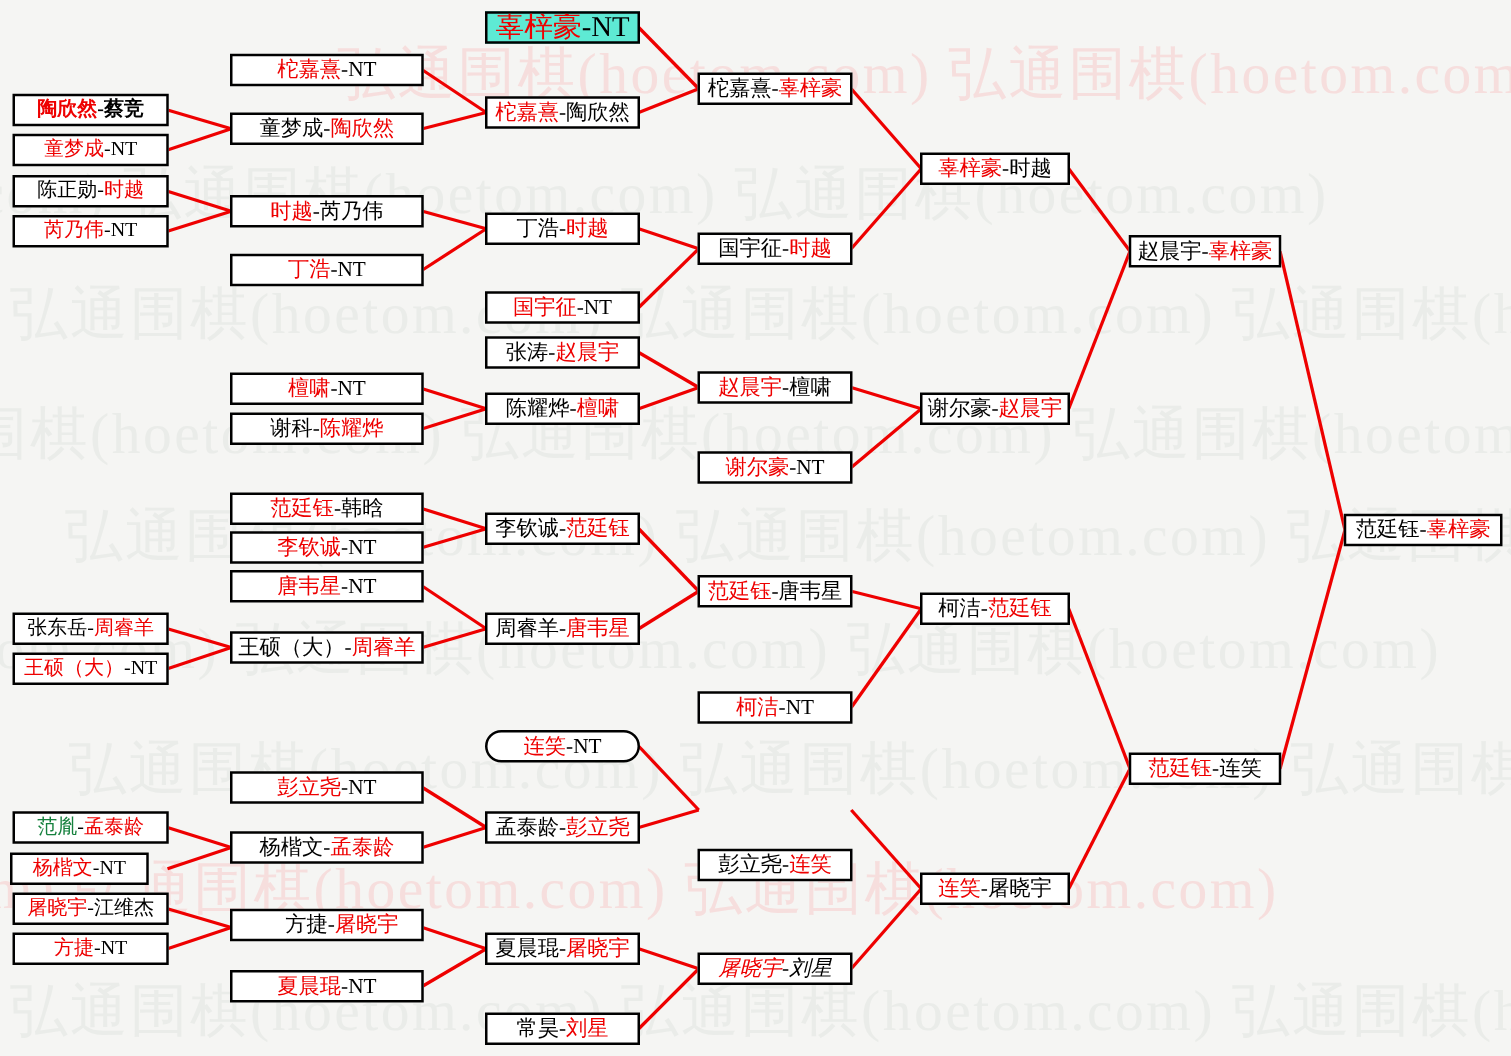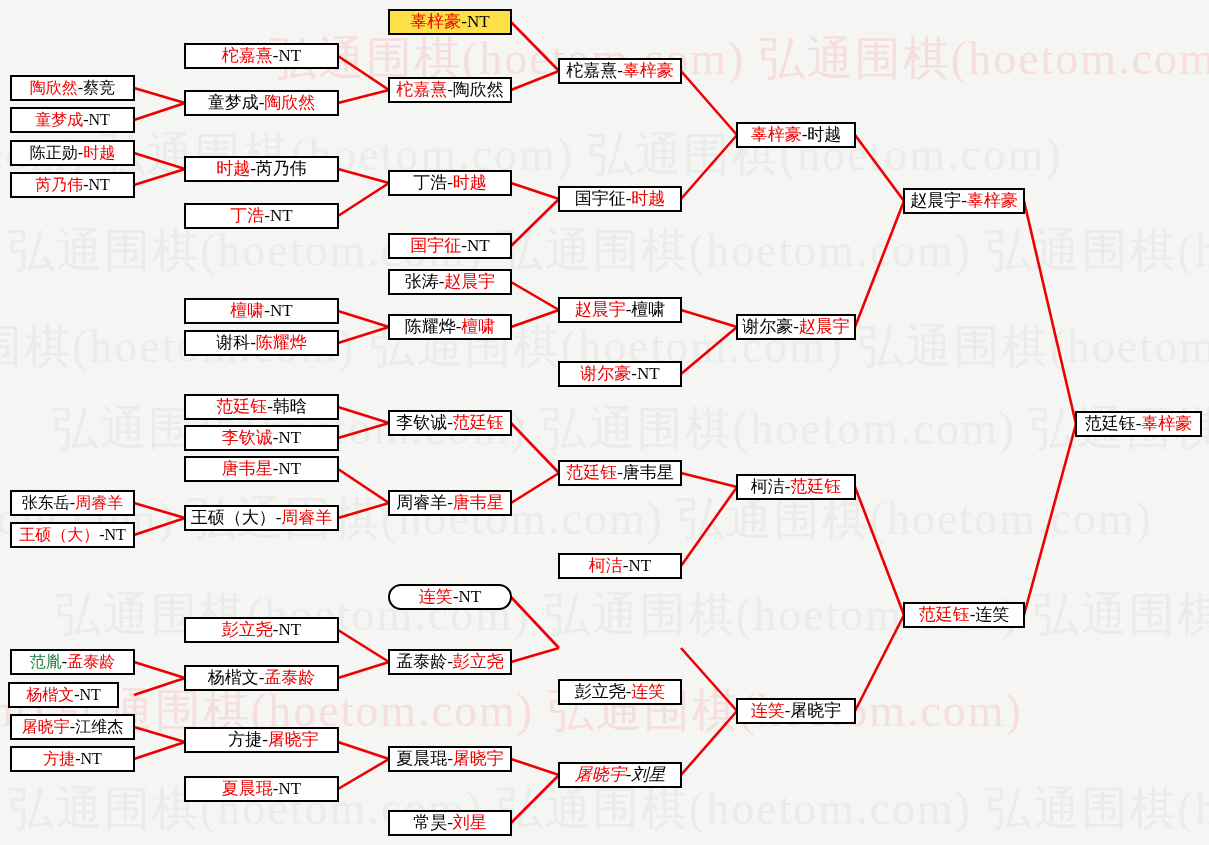--- a/index.html
+++ b/index.html
@@ -98,21 +98,21 @@
       <line x1="681" y1="648" x2="737" y2="711" stroke="#ee0000" stroke-width="2.6"></line>
       <line x1="681" y1="775" x2="737" y2="711" stroke="#ee0000" stroke-width="2.6"></line>
       <line x1="855" y1="135" x2="904" y2="201" stroke="#ee0000" stroke-width="2.6"></line>
       <line x1="855" y1="327" x2="904" y2="201" stroke="#ee0000" stroke-width="2.6"></line>
       <line x1="855" y1="487" x2="904" y2="615" stroke="#ee0000" stroke-width="2.6"></line>
       <line x1="855" y1="711" x2="904" y2="615" stroke="#ee0000" stroke-width="2.6"></line>
       <line x1="1024" y1="201" x2="1076" y2="424" stroke="#ee0000" stroke-width="2.6"></line>
       <line x1="1024" y1="615" x2="1076" y2="424" stroke="#ee0000" stroke-width="2.6"></line>
     </svg>
   <div id="nodes">
-      <div class="match-box" style="left: 10px; top: 75px; width: 125px; border-color: rgb(0, 0, 0); background: rgb(255, 255, 255); font-size: 16px;"><span style="color: rgb(238, 0, 0);">陶欣然</span><span style="color: rgb(0, 0, 0);">-</span><span style="color: rgb(0, 0, 0);">蔡竞</span></div>
+      <div class="match-box" style="left: 10px; top: 75px; width: 125px; border-color: rgb(0, 0, 0); background: rgb(255, 255, 255); font-size: 16px; font-weight: bold;"><span style="color: rgb(238, 0, 0);">陶欣然</span><span style="color: rgb(0, 0, 0);">-</span><span style="color: rgb(0, 0, 0);">蔡竞</span></div>
       <div class="match-box" style="left: 10px; top: 107px; width: 125px; border-color: rgb(0, 0, 0); background: rgb(255, 255, 255); font-size: 16px;"><span style="color: rgb(238, 0, 0);">童梦成</span><span style="color: rgb(0, 0, 0);">-</span><span style="color: rgb(0, 0, 0);">NT</span></div>
       <div class="match-box" style="left: 10px; top: 140px; width: 125px; border-color: rgb(0, 0, 0); background: rgb(255, 255, 255); font-size: 16px;"><span style="color: rgb(0, 0, 0);">陈正勋</span><span style="color: rgb(0, 0, 0);">-</span><span style="color: rgb(238, 0, 0);">时越</span></div>
       <div class="match-box" style="left: 10px; top: 172px; width: 125px; border-color: rgb(0, 0, 0); background: rgb(255, 255, 255); font-size: 16px;"><span style="color: rgb(238, 0, 0);">芮乃伟</span><span style="color: rgb(0, 0, 0);">-</span><span style="color: rgb(0, 0, 0);">NT</span></div>
       <div class="match-box" style="left: 10px; top: 490px; width: 125px; border-color: rgb(0, 0, 0); background: rgb(255, 255, 255); font-size: 16px;"><span style="color: rgb(0, 0, 0);">张东岳</span><span style="color: rgb(0, 0, 0);">-</span><span style="color: rgb(238, 0, 0);">周睿羊</span></div>
       <div class="match-box" style="left: 10px; top: 522px; width: 125px; border-color: rgb(0, 0, 0); background: rgb(255, 255, 255); font-size: 16px;"><span style="color: rgb(238, 0, 0);">王硕（大）</span><span style="color: rgb(0, 0, 0);">-</span><span style="color: rgb(0, 0, 0);">NT</span></div>
       <div class="match-box" style="left: 10px; top: 649px; width: 125px; border-color: rgb(0, 0, 0); background: rgb(255, 255, 255); font-size: 16px;"><span style="color: #15803d;">范胤</span><span style="color: rgb(0, 0, 0);">-</span><span style="color: rgb(238, 0, 0);">孟泰龄</span></div>
       <div class="match-box" style="left: 8px; top: 682px; width: 111px; border-color: rgb(0, 0, 0); background: rgb(255, 255, 255); font-size: 16px;"><span style="color: rgb(238, 0, 0);">杨楷文</span><span style="color: rgb(0, 0, 0);">-</span><span style="color: rgb(0, 0, 0);">NT</span></div>
       <div class="match-box" style="left: 10px; top: 714px; width: 125px; border-color: rgb(0, 0, 0); background: rgb(255, 255, 255); font-size: 16px;"><span style="color: rgb(238, 0, 0);">屠晓宇</span><span style="color: rgb(0, 0, 0);">-</span><span style="color: rgb(0, 0, 0);">江维杰</span></div>
       <div class="match-box" style="left: 10px; top: 746px; width: 125px; border-color: rgb(0, 0, 0); background: rgb(255, 255, 255); font-size: 16px;"><span style="color: rgb(238, 0, 0);">方捷</span><span style="color: rgb(0, 0, 0);">-</span><span style="color: rgb(0, 0, 0);">NT</span></div>
       <div class="match-box" style="left: 184px; top: 43px; width: 155px; border-color: rgb(0, 0, 0); background: rgb(255, 255, 255); font-size: 17px;"><span style="color: rgb(238, 0, 0);">柁嘉熹</span><span style="color: rgb(0, 0, 0);">-</span><span style="color: rgb(0, 0, 0);">NT</span></div>
@@ -122,21 +122,21 @@
       <div class="match-box" style="left: 184px; top: 298px; width: 155px; border-color: rgb(0, 0, 0); background: rgb(255, 255, 255); font-size: 17px;"><span style="color: rgb(238, 0, 0);">檀啸</span><span style="color: rgb(0, 0, 0);">-</span><span style="color: rgb(0, 0, 0);">NT</span></div>
       <div class="match-box" style="left: 184px; top: 330px; width: 155px; border-color: rgb(0, 0, 0); background: rgb(255, 255, 255); font-size: 17px;"><span style="color: rgb(0, 0, 0);">谢科</span><span style="color: rgb(0, 0, 0);">-</span><span style="color: rgb(238, 0, 0);">陈耀烨</span></div>
       <div class="match-box" style="left: 184px; top: 394px; width: 155px; border-color: rgb(0, 0, 0); background: rgb(255, 255, 255); font-size: 17px;"><span style="color: rgb(238, 0, 0);">范廷钰</span><span style="color: rgb(0, 0, 0);">-</span><span style="color: rgb(0, 0, 0);">韩晗</span></div>
       <div class="match-box" style="left: 184px; top: 425px; width: 155px; border-color: rgb(0, 0, 0); background: rgb(255, 255, 255); font-size: 17px;"><span style="color: rgb(238, 0, 0);">李钦诚</span><span style="color: rgb(0, 0, 0);">-</span><span style="color: rgb(0, 0, 0);">NT</span></div>
       <div class="match-box" style="left: 184px; top: 456px; width: 155px; border-color: rgb(0, 0, 0); background: rgb(255, 255, 255); font-size: 17px;"><span style="color: rgb(238, 0, 0);">唐韦星</span><span style="color: rgb(0, 0, 0);">-</span><span style="color: rgb(0, 0, 0);">NT</span></div>
       <div class="match-box" style="left: 184px; top: 505px; width: 155px; border-color: rgb(0, 0, 0); background: rgb(255, 255, 255); font-size: 17px;"><span style="color: rgb(0, 0, 0);">王硕（大）</span><span style="color: rgb(0, 0, 0);">-</span><span style="color: rgb(238, 0, 0);">周睿羊</span></div>
       <div class="match-box" style="left: 184px; top: 617px; width: 155px; border-color: rgb(0, 0, 0); background: rgb(255, 255, 255); font-size: 17px;"><span style="color: rgb(238, 0, 0);">彭立尧</span><span style="color: rgb(0, 0, 0);">-</span><span style="color: rgb(0, 0, 0);">NT</span></div>
       <div class="match-box" style="left: 184px; top: 665px; width: 155px; border-color: rgb(0, 0, 0); background: rgb(255, 255, 255); font-size: 17px;"><span style="color: rgb(0, 0, 0);">杨楷文</span><span style="color: rgb(0, 0, 0);">-</span><span style="color: rgb(238, 0, 0);">孟泰龄</span></div>
       <div class="match-box" style="left: 184px; top: 727px; width: 155px; border-color: rgb(0, 0, 0); background: rgb(255, 255, 255); font-size: 17px; padding-left: 24px;"><span style="color: rgb(0, 0, 0);">方捷</span><span style="color: rgb(0, 0, 0);">-</span><span style="color: rgb(238, 0, 0);">屠晓宇</span></div>
       <div class="match-box" style="left: 184px; top: 776px; width: 155px; border-color: rgb(0, 0, 0); background: rgb(255, 255, 255); font-size: 17px;"><span style="color: rgb(238, 0, 0);">夏晨琨</span><span style="color: rgb(0, 0, 0);">-</span><span style="color: rgb(0, 0, 0);">NT</span></div>
-      <div class="match-box" style="left: 388px; top: 9px; width: 124px; border-color: rgb(0, 0, 0); background: #fde047; font-size: 17px;"><span style="color: rgb(238, 0, 0);">辜梓豪</span><span style="color: rgb(0, 0, 0);">-</span><span style="color: rgb(0, 0, 0);">NT</span></div>
+      <div class="match-box" style="left: 388px; top: 9px; width: 124px; border-color: rgb(0, 0, 0); background: #5eead4; font-size: 23px;"><span style="color: rgb(238, 0, 0);">辜梓豪</span><span style="color: rgb(0, 0, 0);">-</span><span style="color: rgb(0, 0, 0);">NT</span></div>
       <div class="match-box" style="left: 388px; top: 77px; width: 124px; border-color: rgb(0, 0, 0); background: rgb(255, 255, 255); font-size: 17px;"><span style="color: rgb(238, 0, 0);">柁嘉熹</span><span style="color: rgb(0, 0, 0);">-</span><span style="color: rgb(0, 0, 0);">陶欣然</span></div>
       <div class="match-box" style="left: 388px; top: 170px; width: 124px; border-color: rgb(0, 0, 0); background: rgb(255, 255, 255); font-size: 17px;"><span style="color: rgb(0, 0, 0);">丁浩</span><span style="color: rgb(0, 0, 0);">-</span><span style="color: rgb(238, 0, 0);">时越</span></div>
       <div class="match-box" style="left: 388px; top: 233px; width: 124px; border-color: rgb(0, 0, 0); background: rgb(255, 255, 255); font-size: 17px;"><span style="color: rgb(238, 0, 0);">国宇征</span><span style="color: rgb(0, 0, 0);">-</span><span style="color: rgb(0, 0, 0);">NT</span></div>
       <div class="match-box" style="left: 388px; top: 269px; width: 124px; border-color: rgb(0, 0, 0); background: rgb(255, 255, 255); font-size: 17px;"><span style="color: rgb(0, 0, 0);">张涛</span><span style="color: rgb(0, 0, 0);">-</span><span style="color: rgb(238, 0, 0);">赵晨宇</span></div>
       <div class="match-box" style="left: 388px; top: 314px; width: 124px; border-color: rgb(0, 0, 0); background: rgb(255, 255, 255); font-size: 17px;"><span style="color: rgb(0, 0, 0);">陈耀烨</span><span style="color: rgb(0, 0, 0);">-</span><span style="color: rgb(238, 0, 0);">檀啸</span></div>
       <div class="match-box" style="left: 388px; top: 410px; width: 124px; border-color: rgb(0, 0, 0); background: rgb(255, 255, 255); font-size: 17px;"><span style="color: rgb(0, 0, 0);">李钦诚</span><span style="color: rgb(0, 0, 0);">-</span><span style="color: rgb(238, 0, 0);">范廷钰</span></div>
       <div class="match-box" style="left: 388px; top: 490px; width: 124px; border-color: rgb(0, 0, 0); background: rgb(255, 255, 255); font-size: 17px;"><span style="color: rgb(0, 0, 0);">周睿羊</span><span style="color: rgb(0, 0, 0);">-</span><span style="color: rgb(238, 0, 0);">唐韦星</span></div>
       <div class="match-box" style="left: 388px; top: 584px; width: 124px; border-color: rgb(0, 0, 0); background: rgb(255, 255, 255); font-size: 17px; border-radius: 13px;"><span style="color: rgb(238, 0, 0);">连笑</span><span style="color: rgb(0, 0, 0);">-</span><span style="color: rgb(0, 0, 0);">NT</span></div>
       <div class="match-box" style="left: 388px; top: 649px; width: 124px; border-color: rgb(0, 0, 0); background: rgb(255, 255, 255); font-size: 17px;"><span style="color: rgb(0, 0, 0);">孟泰龄</span><span style="color: rgb(0, 0, 0);">-</span><span style="color: rgb(238, 0, 0);">彭立尧</span></div>
       <div class="match-box" style="left: 388px; top: 746px; width: 124px; border-color: rgb(0, 0, 0); background: rgb(255, 255, 255); font-size: 17px;"><span style="color: rgb(0, 0, 0);">夏晨琨</span><span style="color: rgb(0, 0, 0);">-</span><span style="color: rgb(238, 0, 0);">屠晓宇</span></div>

